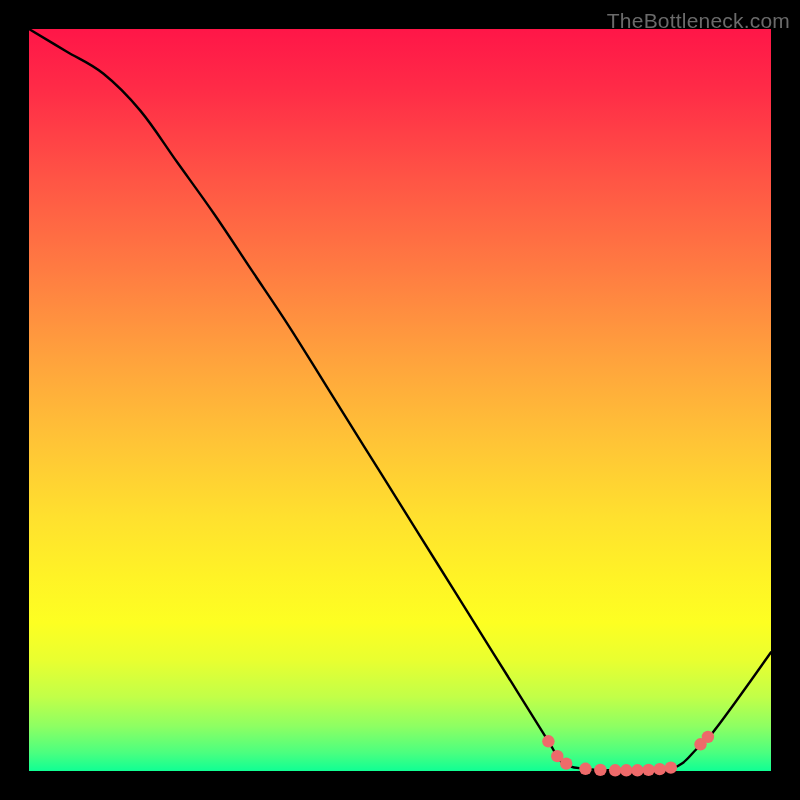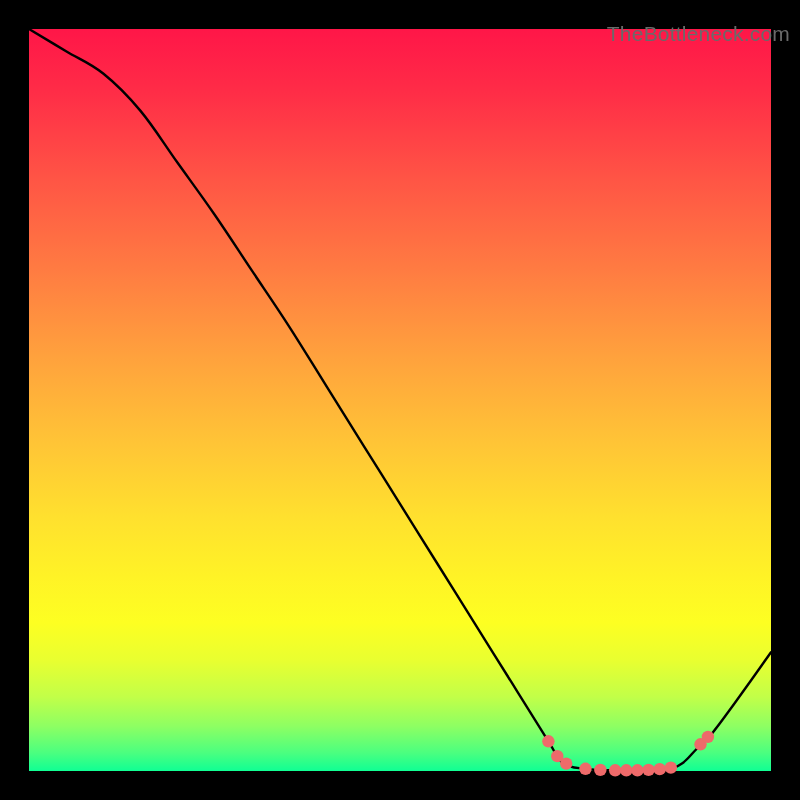--- a/index.html
+++ b/index.html
@@ -37,21 +37,21 @@
       #fdff22 80%,
       #e9ff30 85%,
       #c2ff48 90%,
       #8dff63 94%,
       #4cff7f 97.5%,
       #10ff94 100%
     );
   }
   .watermark {
     position: absolute;
-    top: 22px;
+    top: 9px;
     right: 10px;
     color: #6a6a6a;
     font-size: 21px;
     font-weight: 400;
     letter-spacing: 0.2px;
     user-select: none;
   }
   svg.curve {
     position: absolute;
     left: 0;

